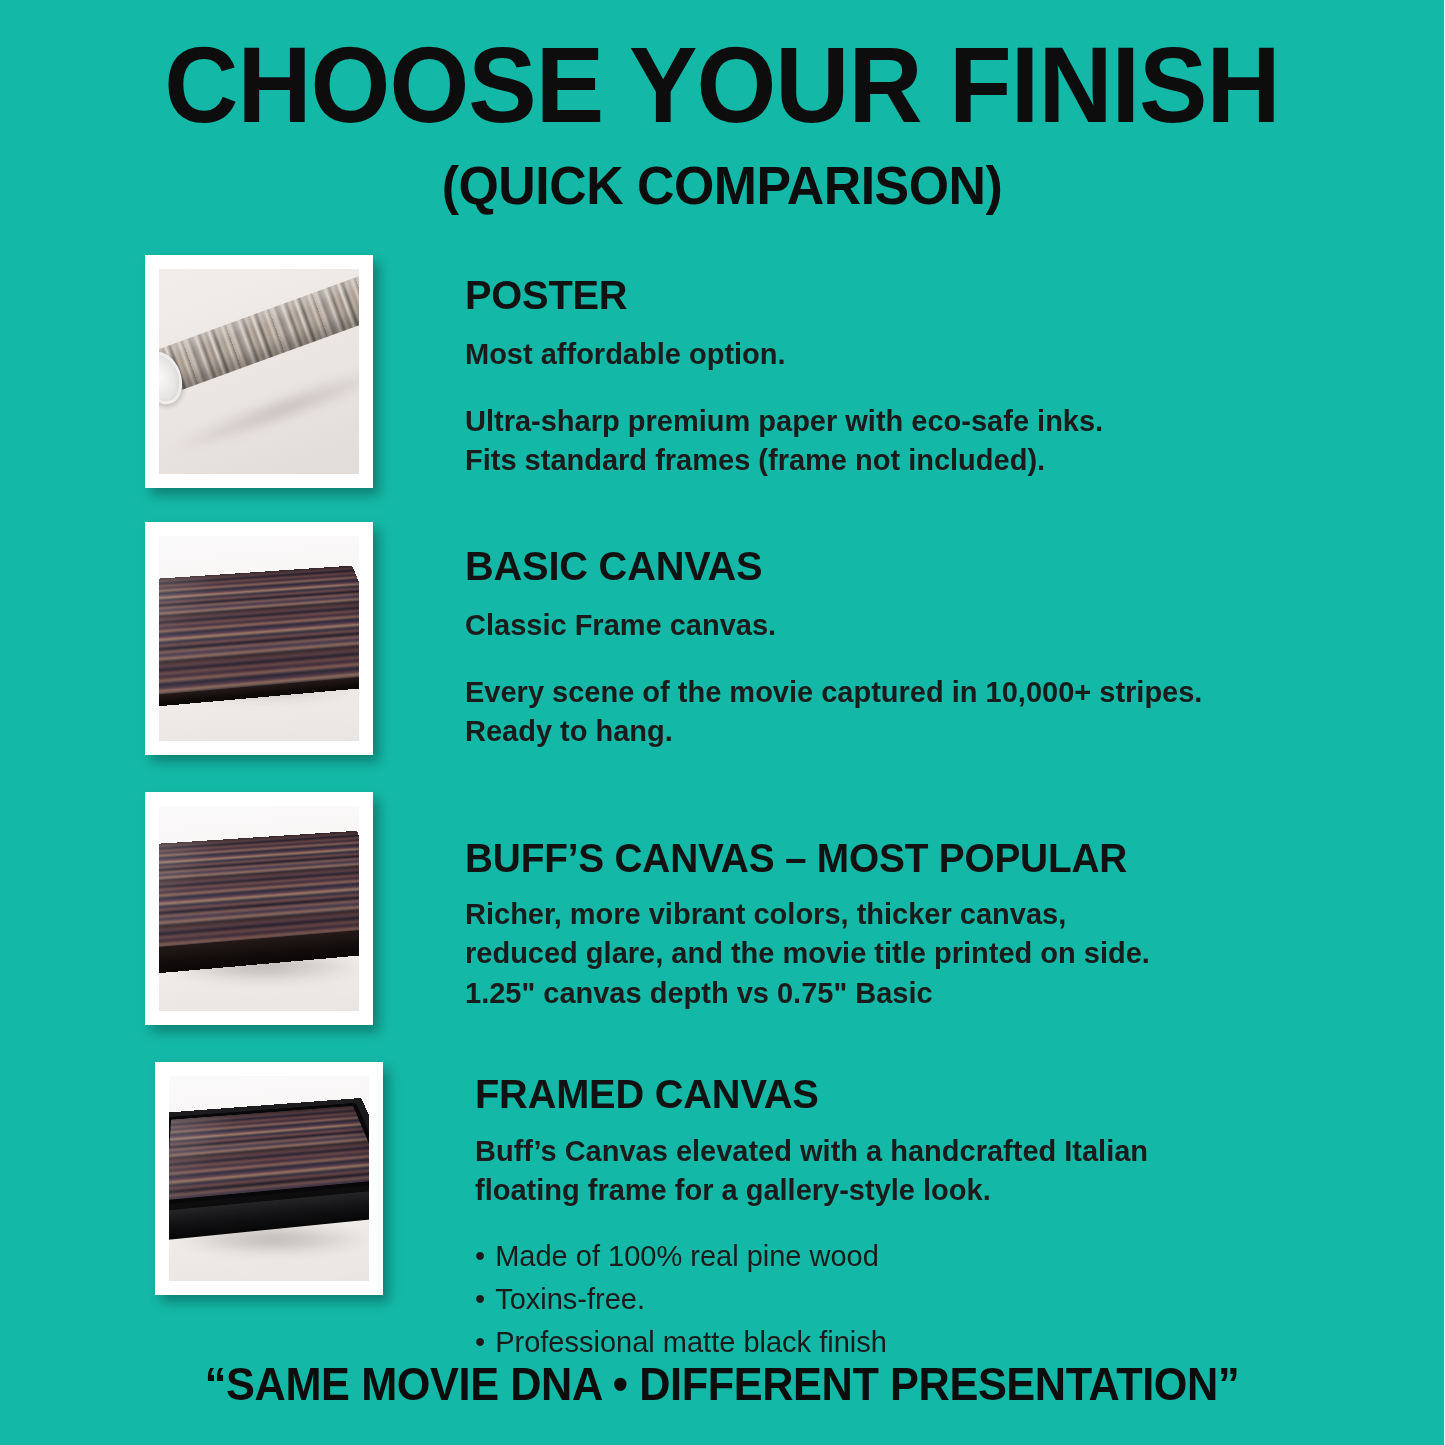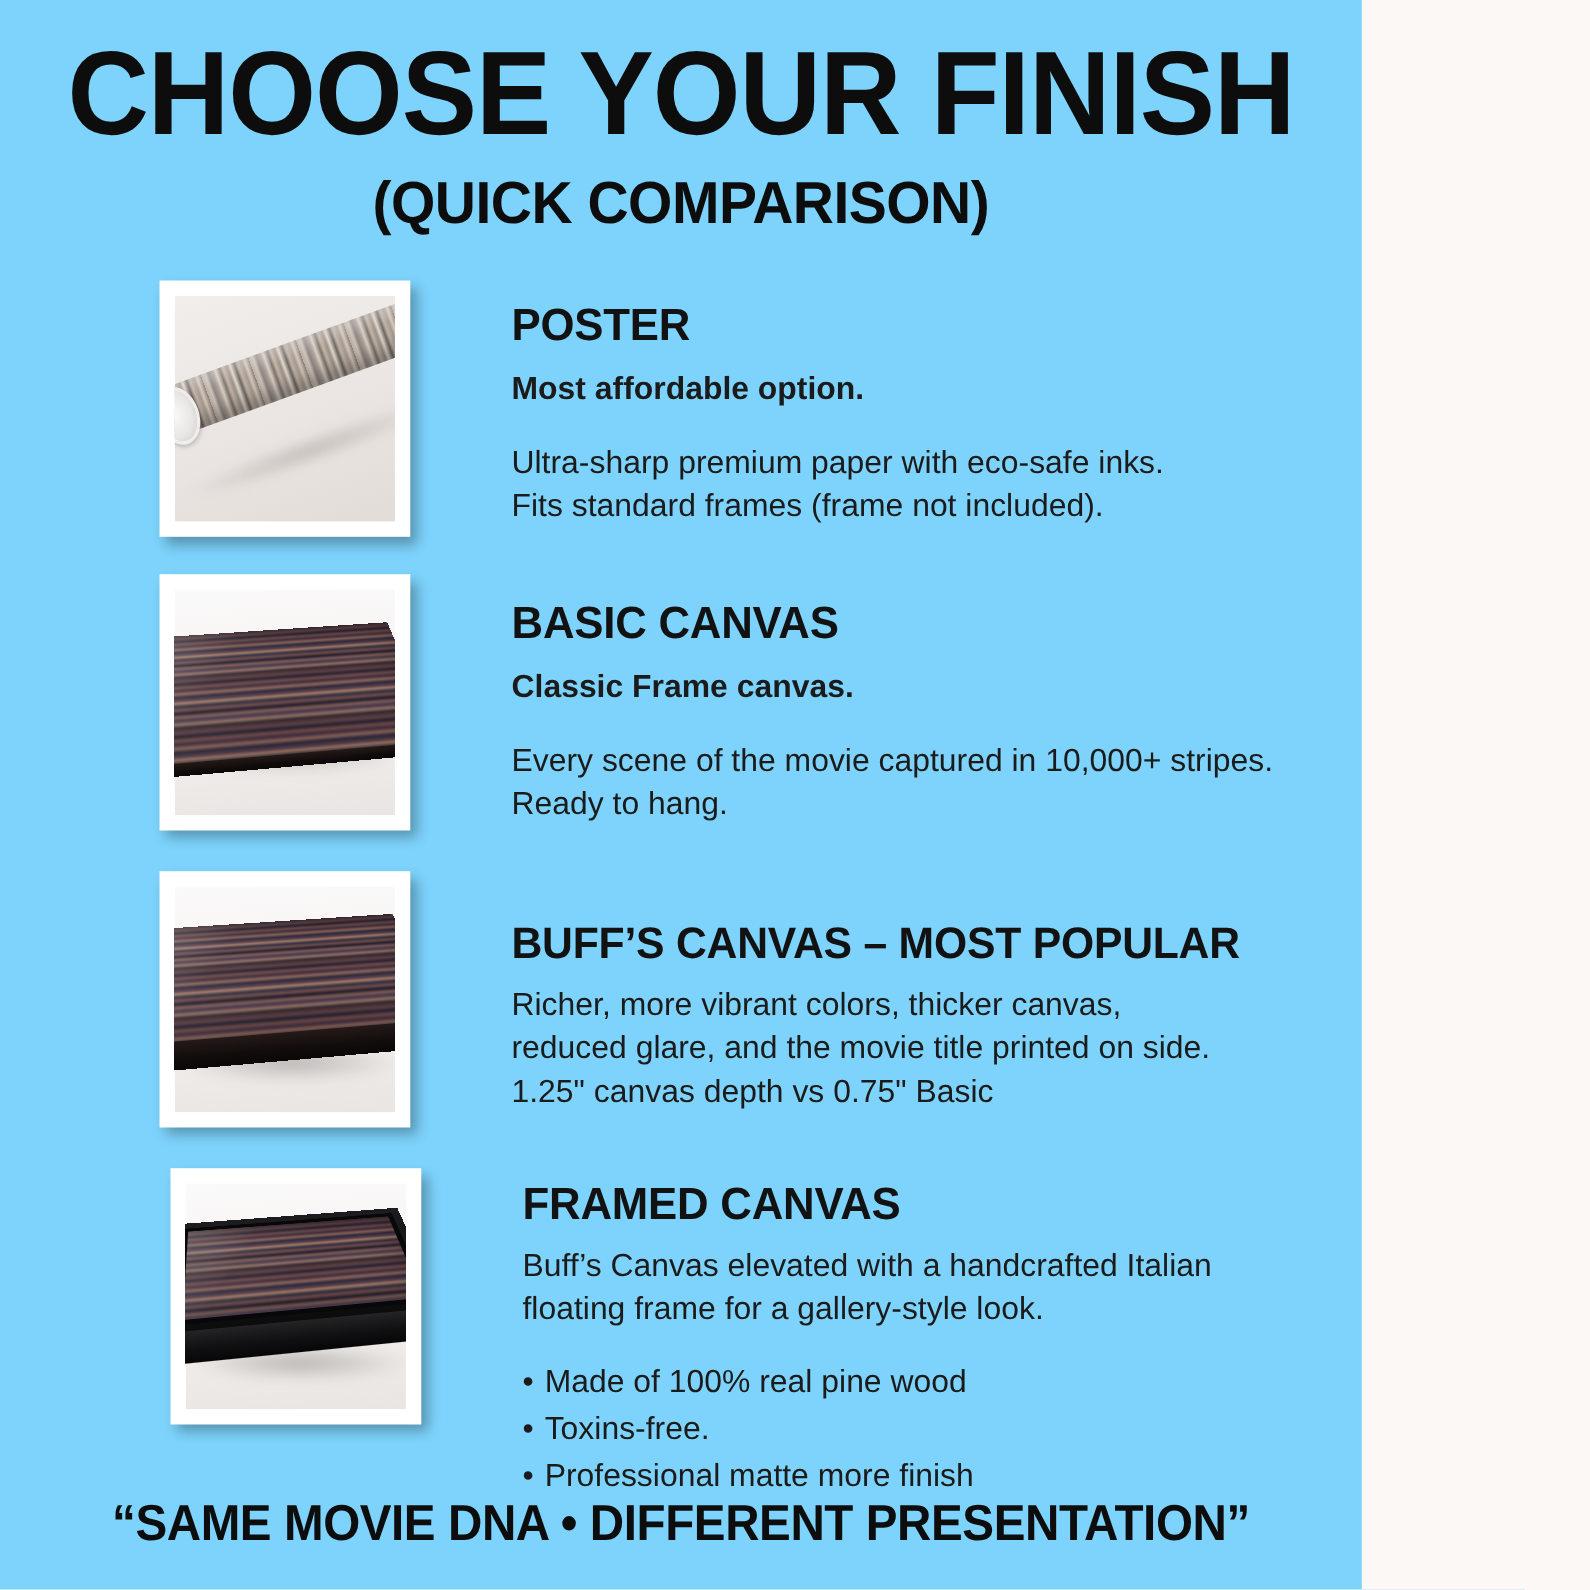--- a/index.html
+++ b/index.html
@@ -7,22 +7,22 @@
 
   html, body {
     width:1445px; height:1445px;
     background:#FCF8F6;
     font-family:"Liberation Sans", sans-serif;
     overflow:hidden;
   }
 
   .page {
     position:relative;
-    width:1238px; height:1445px;
-    background:#7dd3fc;
+    width:1444px; height:1445px;
+    background:#14b8a6;
   }
 
   
   .header { position:absolute; top:28px; left:0; width:100%; text-align:center; }
 
   .main-title {
     font-family:"Liberation Sans", sans-serif;
     font-weight:700;
     font-size:108px;
     letter-spacing:-1px;
@@ -170,21 +170,21 @@
 
   .lead {
     font-size:29px;
     font-weight:700;
     color:#1b1b1b;
     line-height:1.34;
     margin-top:16px;
   }
   .body-text {
     font-size:29px;
-    font-weight:400;
+    font-weight:700;
     color:#1b1b1b;
     line-height:1.36;
     margin-top:28px;
     white-space:pre-line;
   }
   .body-tight { margin-top:14px; }
   .bullets {
     list-style:none;
     font-size:29px;
     color:#1b1b1b;
@@ -286,20 +286,20 @@
         </div>
       </div>
     </div>
     <div class="text-col" style="padding-top:10px;">
       <div class="item-title">FRAMED CANVAS</div>
       <div class="body-text body-tight">Buff’s Canvas elevated with a handcrafted Italian
 floating frame for a gallery-style look.</div>
       <ul class="bullets">
         <li>Made of 100% real pine wood</li>
         <li>Toxins-free.</li>
-        <li>Professional matte more finish</li>
+        <li>Professional matte black finish</li>
       </ul>
     </div>
   </div>
 
   <div class="footer">“SAME MOVIE DNA • DIFFERENT PRESENTATION”</div>
 
 </div>
 
 </body></html>

